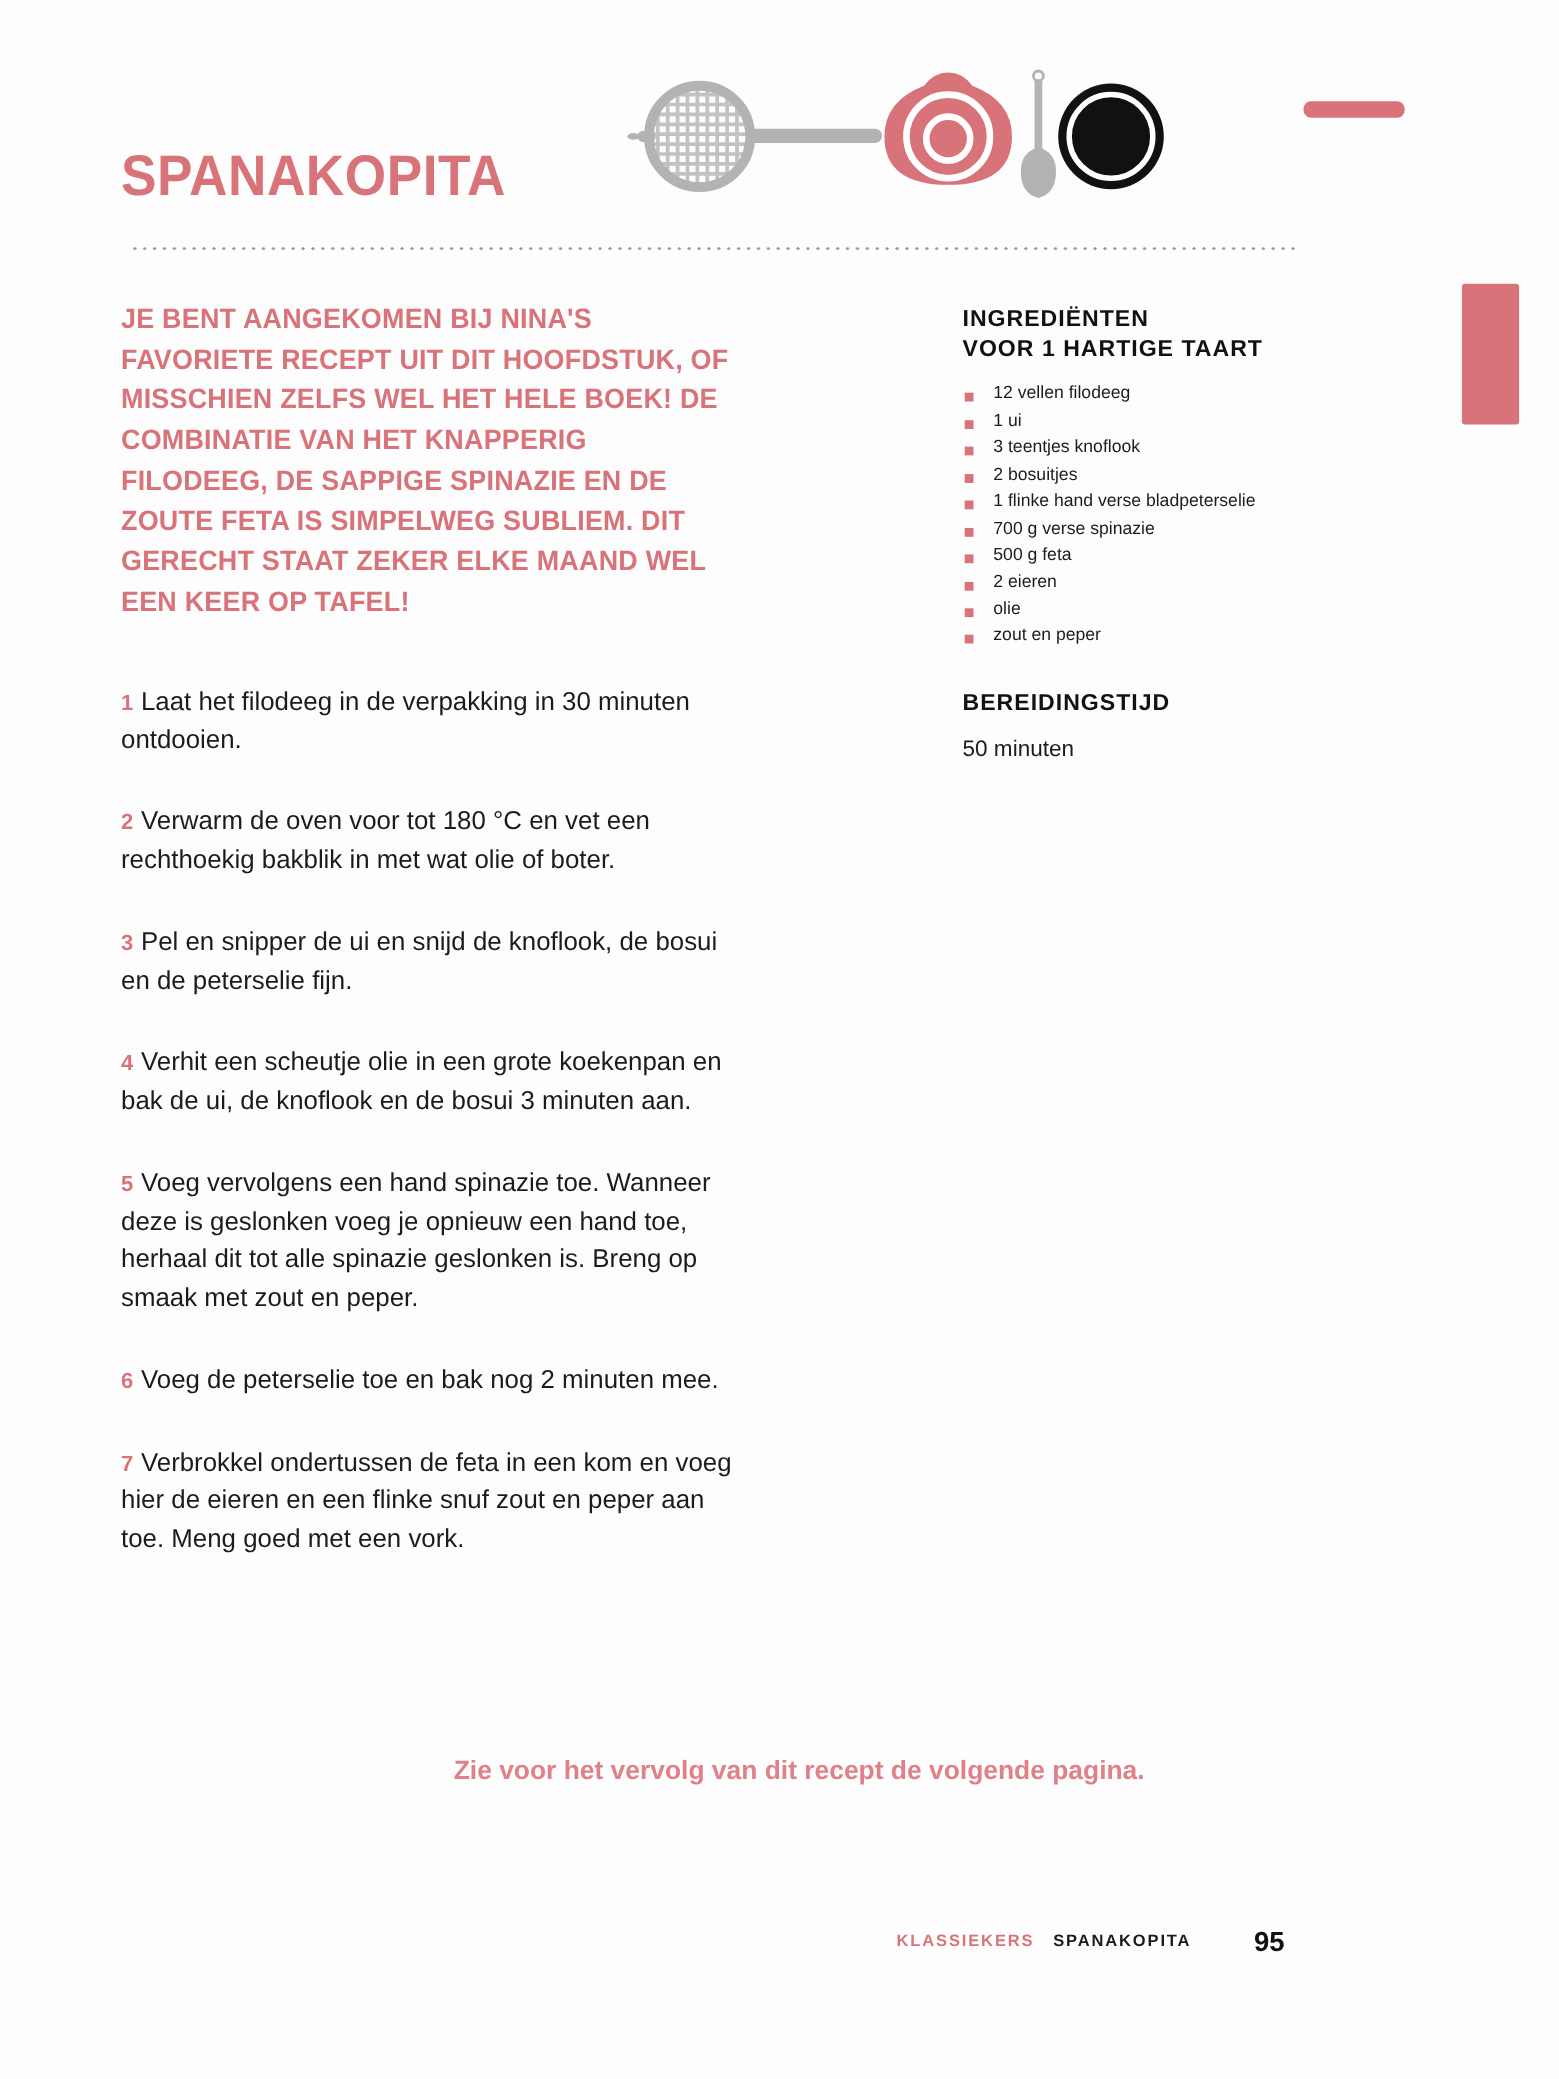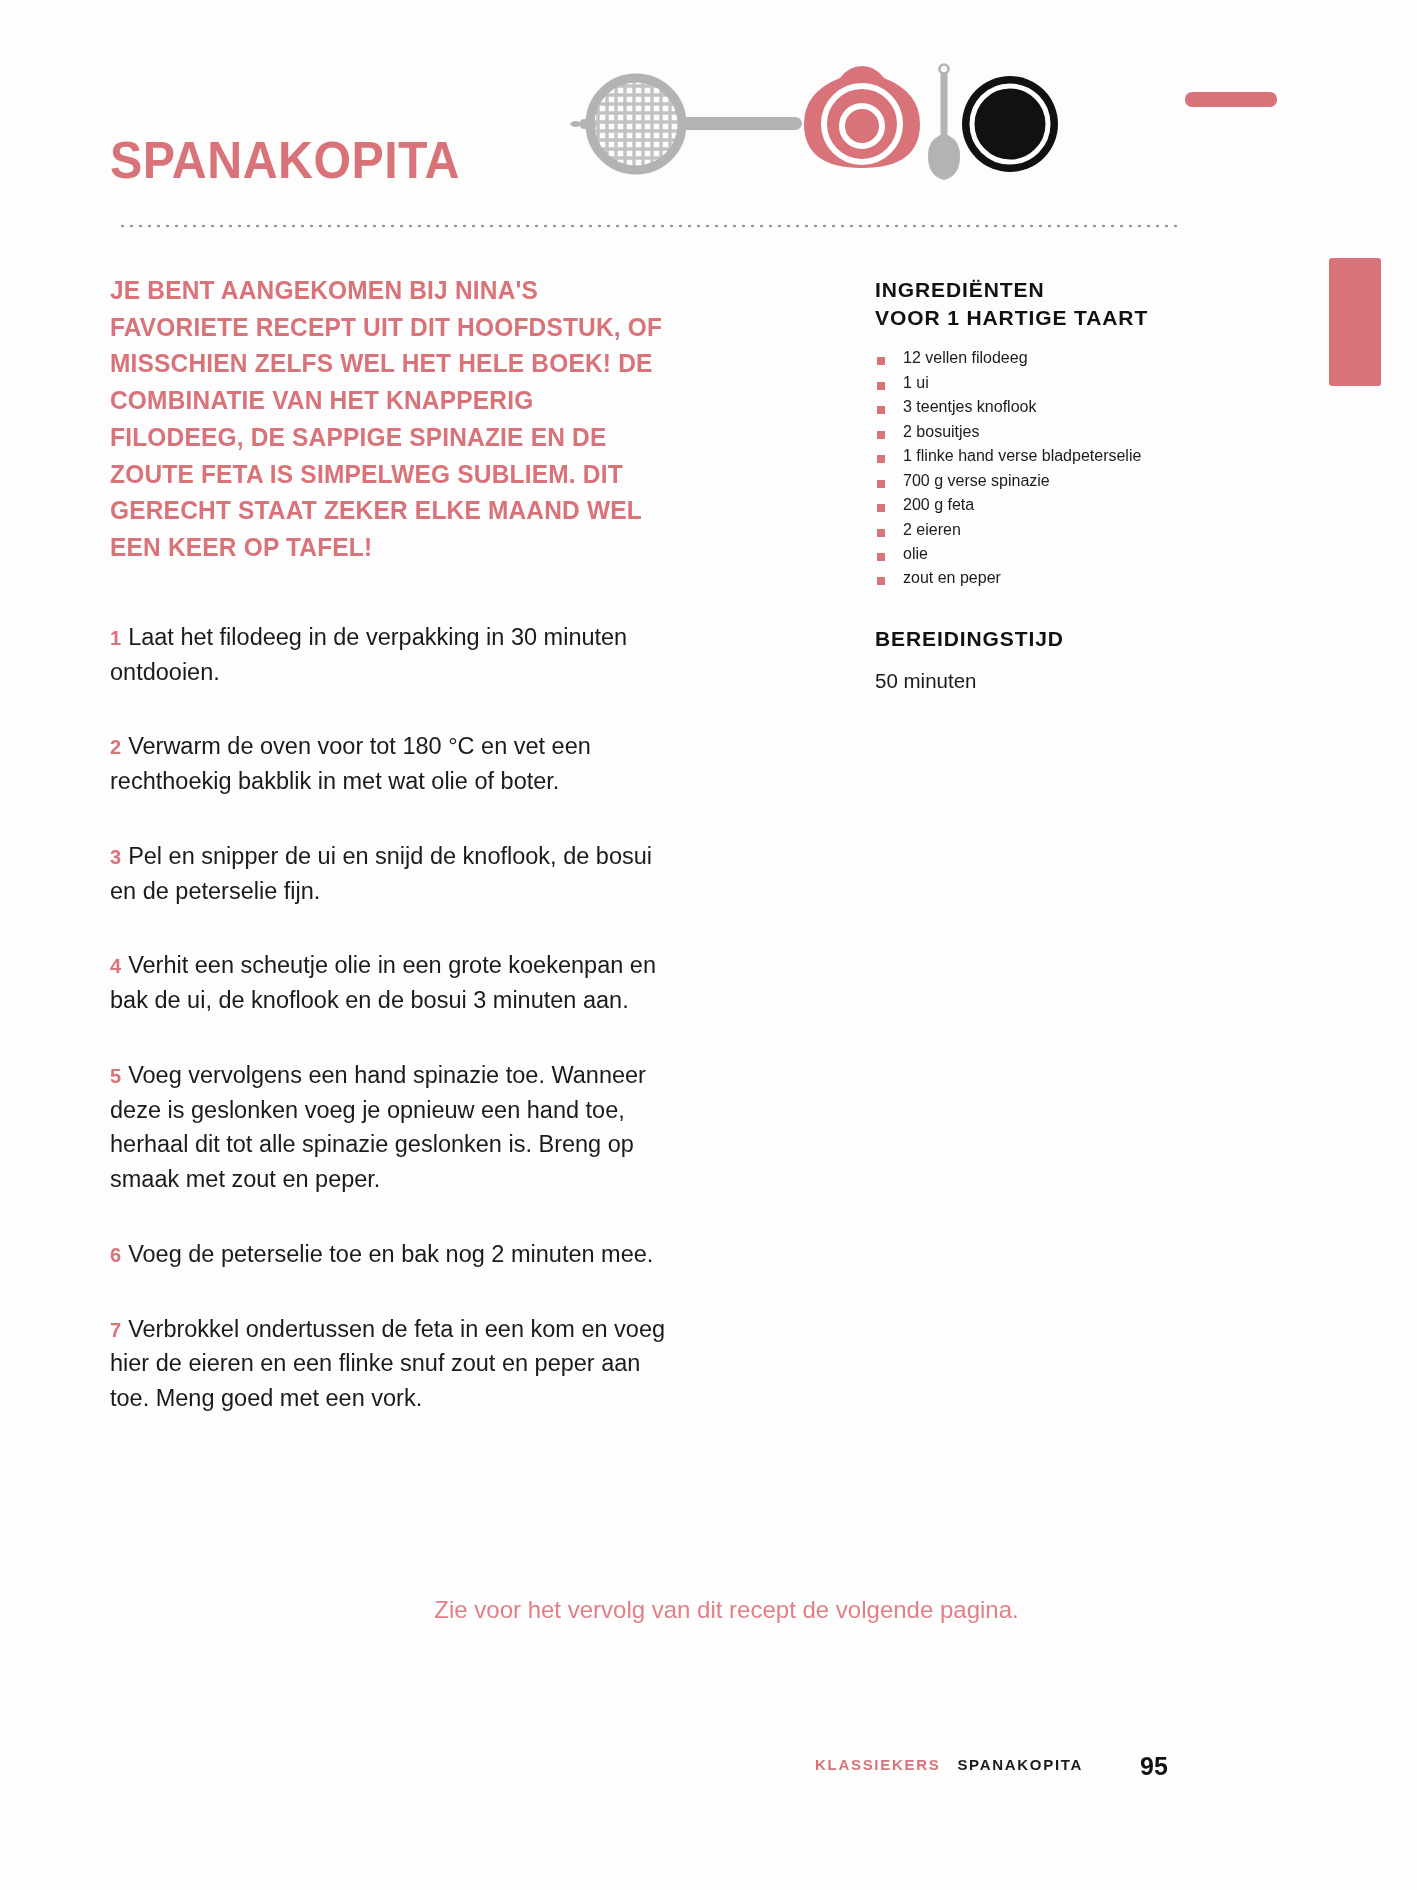--- a/index.html
+++ b/index.html
@@ -167,21 +167,21 @@
 
   
   .continuation {
     position: absolute;
     left: 0;
     right: 0;
     top: 1596px;
     text-align: center;
     font-size: 24px;
     color: #e08088;
-    font-weight: 400;
+    font-weight: 700;
     padding-left: 36px;
   }
 
   
   .footer {
     position: absolute;
     left: 0;
     right: 0;
     top: 1756px;
     height: 30px;
@@ -298,21 +298,21 @@
         <span>INGREDIËNTEN</span><br>
         <span>VOOR 1 HARTIGE TAART</span>
       </div>
       <ul class="ing-list">
           <li class="ing-item"><span class="ing-bullet"></span><span>12 vellen filodeeg</span></li>
           <li class="ing-item"><span class="ing-bullet"></span><span>1 ui</span></li>
           <li class="ing-item"><span class="ing-bullet"></span><span>3 teentjes knoflook</span></li>
           <li class="ing-item"><span class="ing-bullet"></span><span>2 bosuitjes</span></li>
           <li class="ing-item"><span class="ing-bullet"></span><span>1 flinke hand verse bladpeterselie</span></li>
           <li class="ing-item"><span class="ing-bullet"></span><span>700 g verse spinazie</span></li>
-          <li class="ing-item"><span class="ing-bullet"></span><span>200 g feta</span></li>
+          <li class="ing-item"><span class="ing-bullet"></span><span>500 g feta</span></li>
           <li class="ing-item"><span class="ing-bullet"></span><span>2 eieren</span></li>
           <li class="ing-item"><span class="ing-bullet"></span><span>olie</span></li>
           <li class="ing-item"><span class="ing-bullet"></span><span>zout en peper</span></li>
         </ul>
     </div>
 
     <div class="prep-block">
       <div class="panel-heading">BEREIDINGSTIJD</div>
       <p class="prep-value">50 minuten</p>
     </div>

